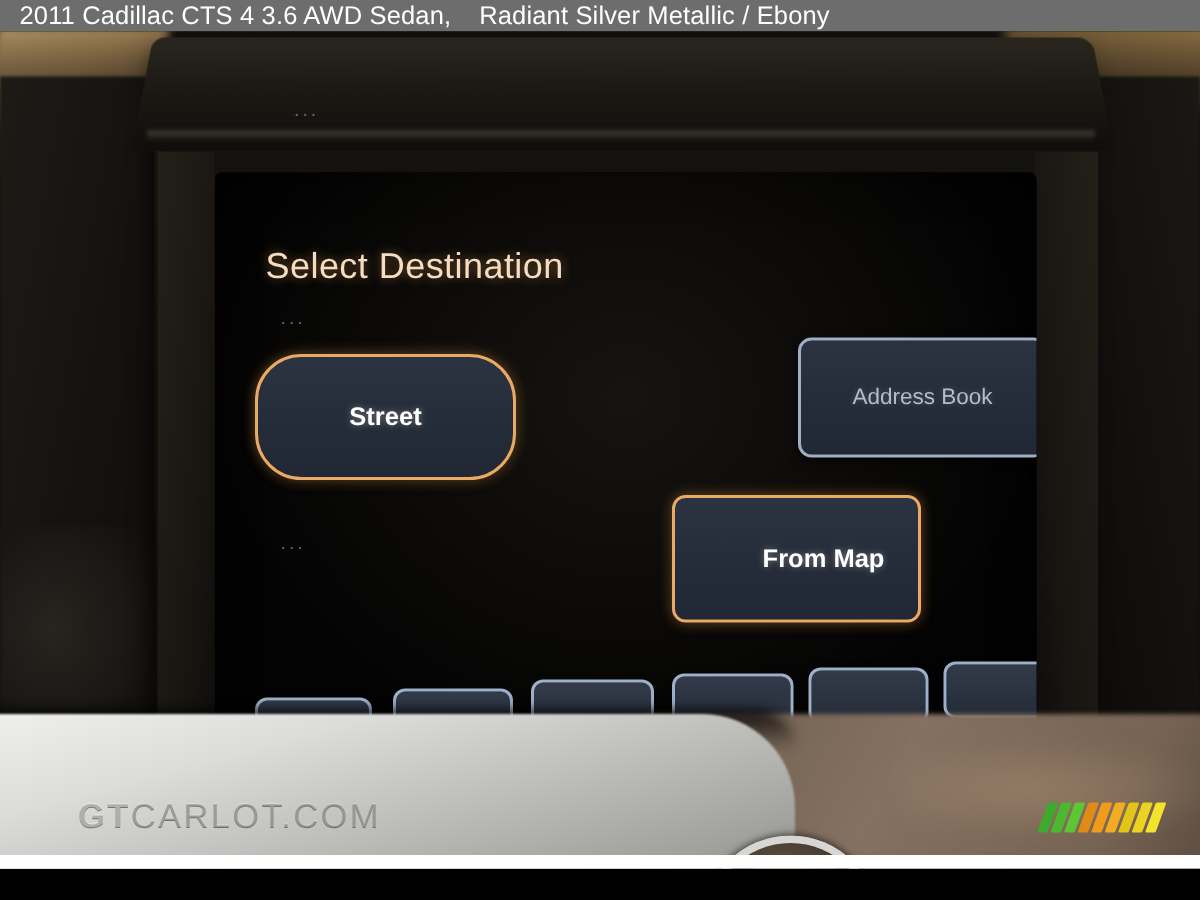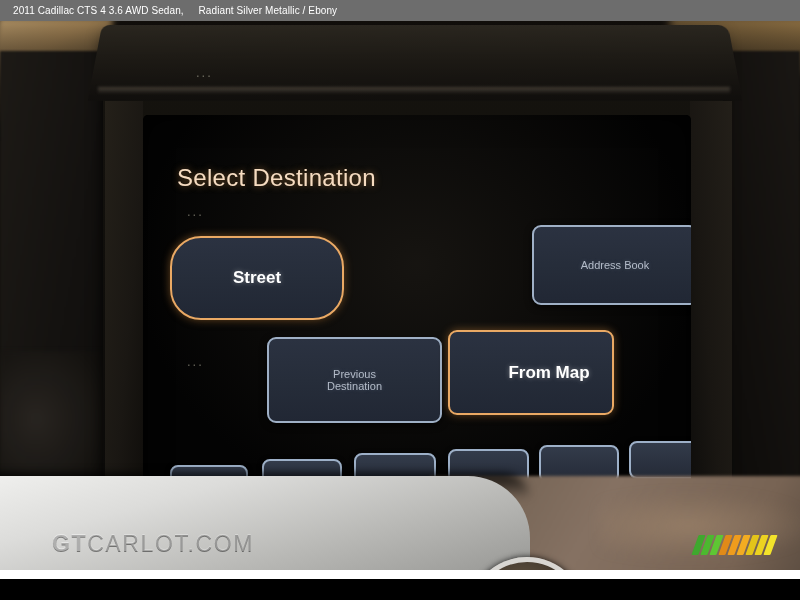--- a/index.html
+++ b/index.html
@@ -14,21 +14,21 @@
     position:relative;
     width:800px; height:600px;
     background:#000;
   }
 
   
   .caption-bar {
     position:absolute; left:0; width:800px;
     background:#6d6d6d;
     color:#ffffff;
-    font-size:10px;
+    font-size:17px;
     line-height:21px;
     padding-left:13px;
     white-space:nowrap;
     letter-spacing:.1px;
   }
   #header-bar { top:0; height:21px; }
   #footer-bar { bottom:0; height:21px; }
   .caption-sep { display:inline-block; width:9px; }
 
   
@@ -207,21 +207,21 @@
     color:#ffffff;
     font-weight:bold;
     font-size:17px;
     text-shadow:0 0 5px rgba(255,255,255,.35);
     box-shadow:0 0 9px rgba(225,150,70,.45), 0 2px 7px rgba(0,0,0,.65);
   }
   .btn.disabled {
     border:2px solid #9fb0c6;
     color:#b4bcc9;
     font-weight:400;
-    font-size:11px;
+    font-size:15px;
     text-shadow:0 0 4px rgba(180,200,225,.25);
   }
 
   
   .softkey {
     position:absolute;
     border:2px solid #9db0c8;
     border-radius:8px;
     background:linear-gradient(180deg,#333b4a 0%, #2b3240 55%, #252b37 100%);
     box-shadow:0 1px 5px rgba(0,0,0,.6);
@@ -304,24 +304,20 @@
 
       <div class="btn active" style="left:27px; top:121px; width:174px; height:84px;border-radius:31px;">
         <span>Street</span>
       </div>
 
 
       <div class="btn disabled" style="left:389px; top:110px; width:166px; height:80px;">
         <span>Address Book</span>
       </div>
 
-      <div class="btn disabled" style="left:124px; top:222px; width:175px; height:86px; white-space:pre-line;">
-        <span>Previous
-Destination</span>
-      </div>
 
       <div class="btn active" style="left:305px; top:215px; width:166px; height:85px;padding-left:36px;">
         <span>From Map</span>
       </div>
 
       <div class="softkey" style="left:27px;  top:350px; width:78px; height:38px;"></div>
       <div class="softkey" style="left:119px; top:344px; width:80px; height:38px;"></div>
       <div class="softkey" style="left:211px; top:338px; width:82px; height:38px;"></div>
       <div class="softkey" style="left:305px; top:334px; width:81px; height:38px;"></div>
       <div class="softkey" style="left:396px; top:330px; width:80px; height:38px;"></div>

